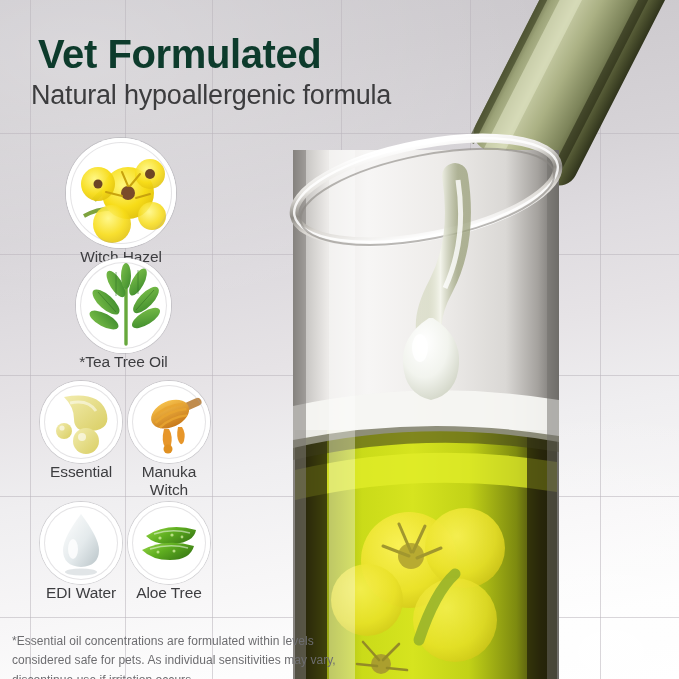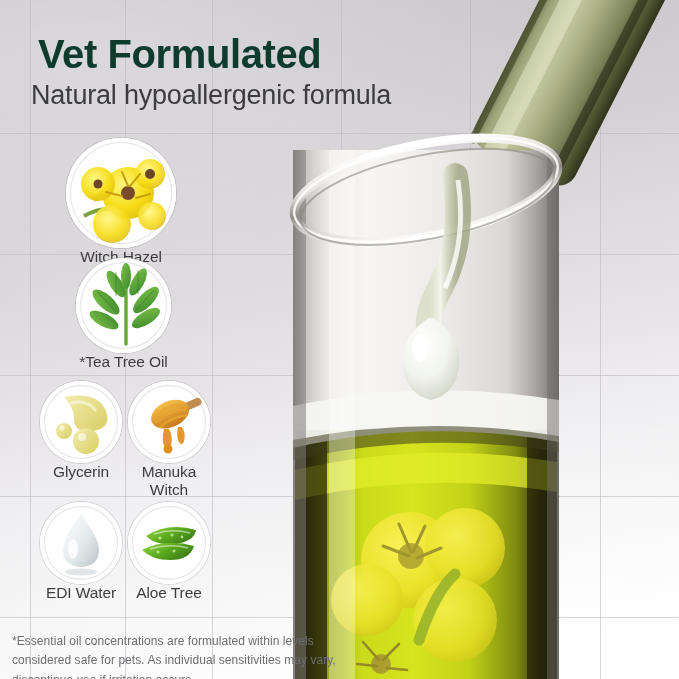--- a/index.html
+++ b/index.html
@@ -352,21 +352,21 @@
         </defs>
         <rect width="82" height="82" fill="#ffffff"></rect>
         <path d="M24 16 Q58 10 66 30 Q72 48 52 50 Q34 52 34 38 Q34 26 24 16 Z" fill="url(#oil1)"></path>
         <circle cx="46" cy="60" r="13" fill="url(#oil1)"></circle>
         <circle cx="24" cy="50" r="8" fill="url(#oil1)"></circle>
         <circle cx="42" cy="56" r="4" fill="#ffffff" opacity=".6"></circle>
         <circle cx="22" cy="47" r="2.6" fill="#ffffff" opacity=".6"></circle>
         <path d="M30 22 Q48 18 56 30" stroke="#ffffff" stroke-width="3" fill="none" opacity=".5"></path>
       </svg>
     </div>
-    <div class="ing-label">Glycerin</div>
+    <div class="ing-label">Essential</div>
   </div>
 
   <div class="ing" style="left:128px; top:381px;">
     <div class="puck" style="width:82px;height:82px;">
       <svg class="svg-art" viewBox="0 0 82 82">
         <defs>
           <linearGradient id="hn" x1="0" y1="0" x2="0" y2="1">
             <stop offset="0" stop-color="#f5bf4a"></stop>
               <stop offset="1" stop-color="#c8791a"></stop>
           </linearGradient>

